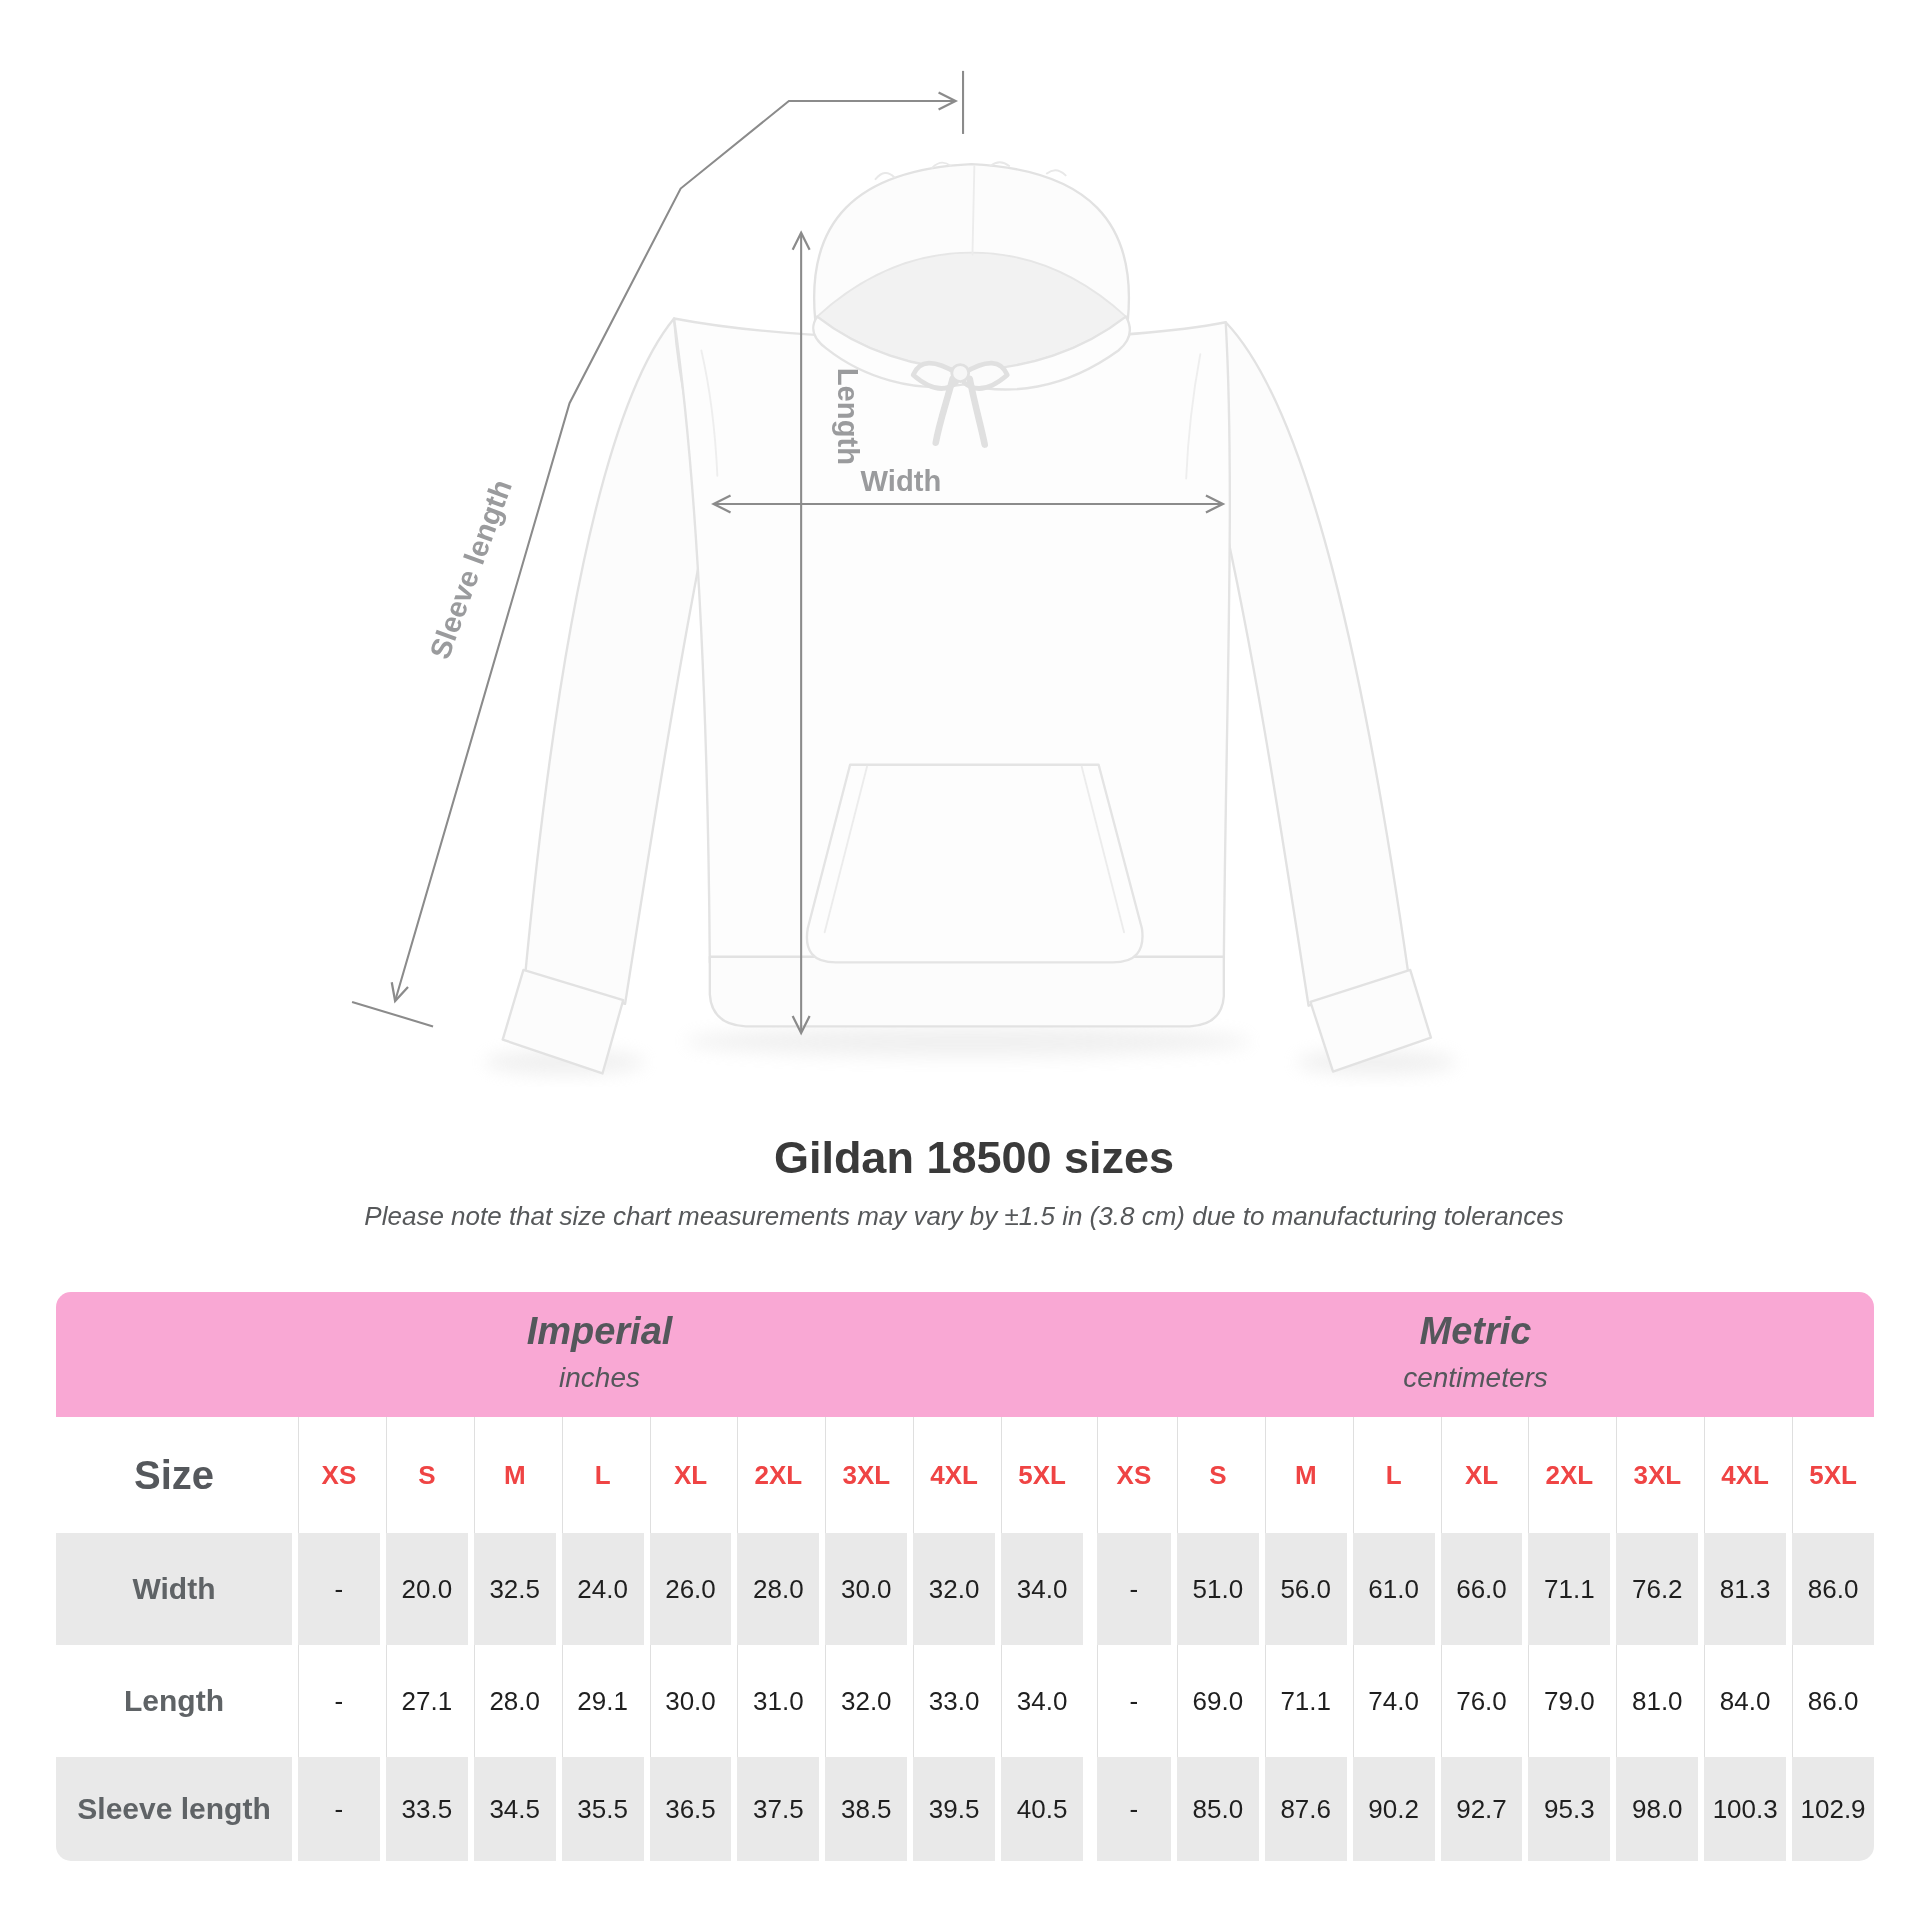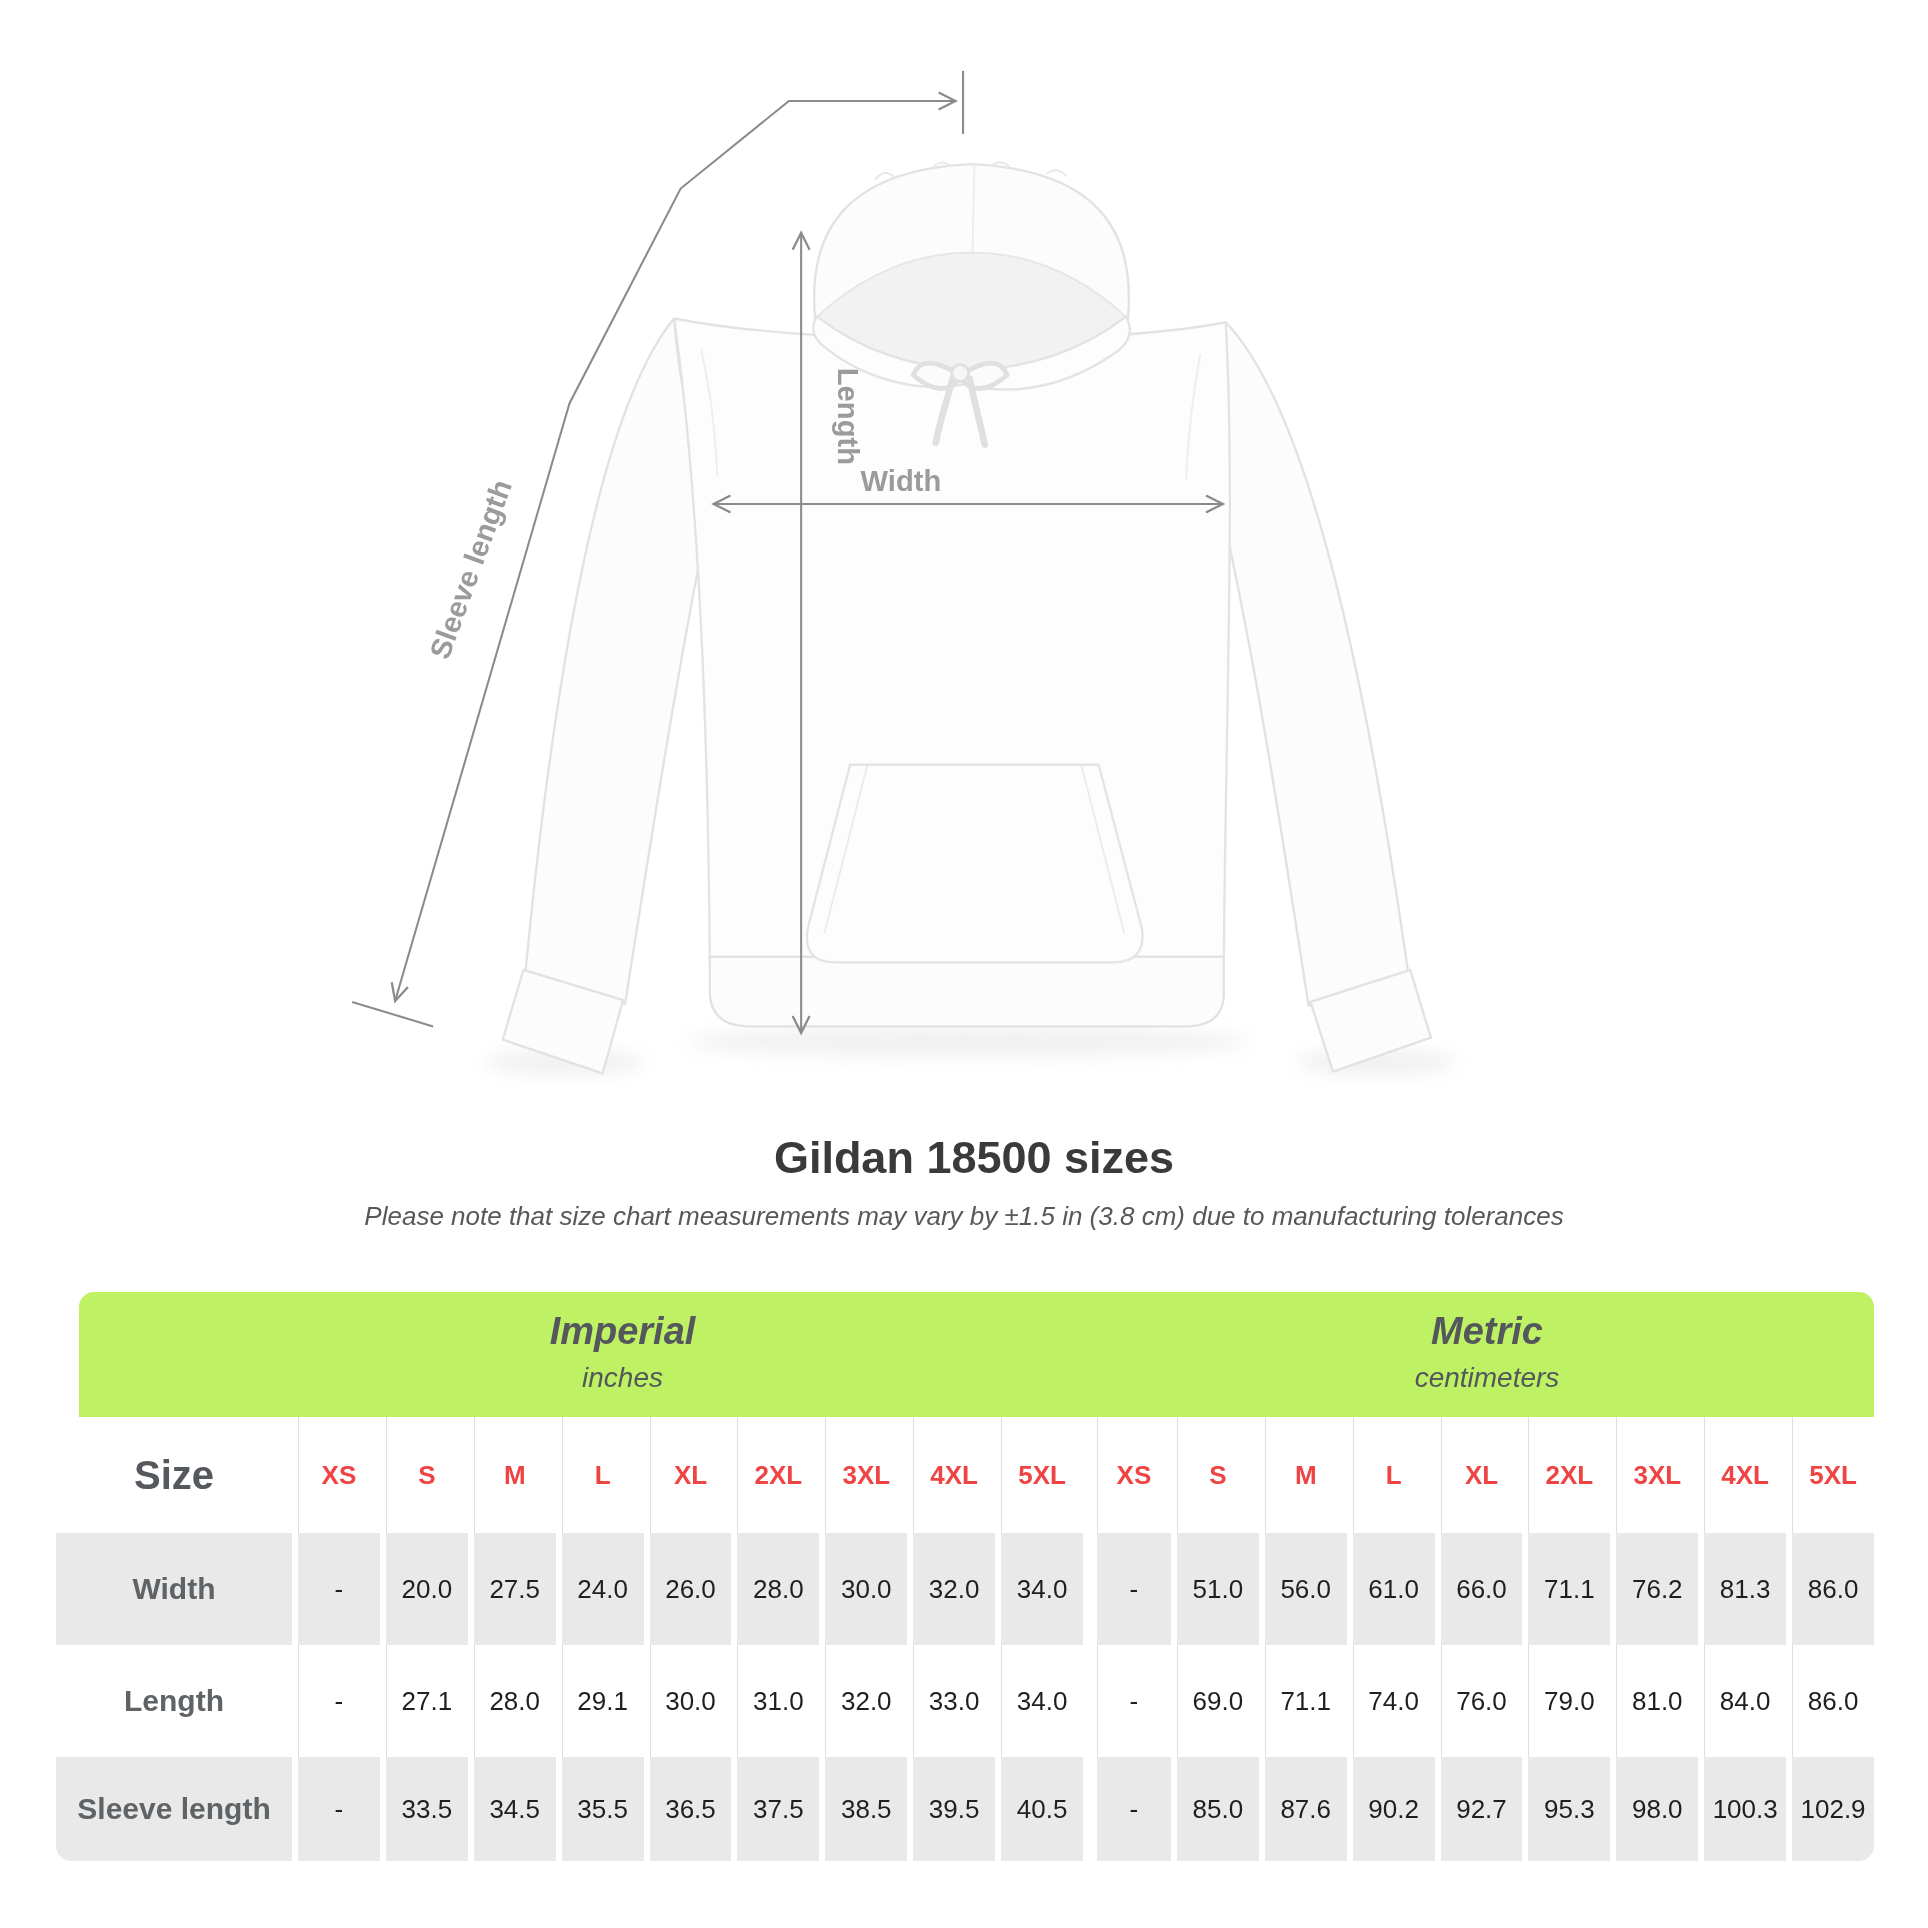--- a/index.html
+++ b/index.html
@@ -12,21 +12,21 @@
   #diagram text{
     font-family:"Liberation Sans","DejaVu Sans",sans-serif;
     font-weight:bold;font-size:31px;fill:#9a9b9d;
   }
   
   .heading{position:absolute;top:1132px;left:0;width:100%;text-align:center;}
   .title{margin:0;font-size:45px;font-weight:bold;color:#3a3a3a;padding-left:20px;}
   .subtitle{margin:17px 0 4px 0;font-size:26px;font-style:italic;color:#56585a;}
   
   .table-wrap{position:absolute;left:56px;top:1292px;width:1818px;}
-  .band{height:125px;background:#bef264;border-radius:15px 15px 0 0;display:flex;margin-left:23px;}
+  .band{height:125px;background:#f9a8d4;border-radius:15px 15px 0 0;display:flex;}
   .band-half{display:flex;flex-direction:column;align-items:center;justify-content:center;color:#54575b;padding-bottom:5.6px;box-sizing:border-box;}
   .band-half.imperial{width:1021px;padding-left:66px;}
   .band-half.metric{flex:1;}
   .band-name{font-size:38px;font-weight:bold;font-style:italic;}
   .band-unit{font-size:28px;font-style:italic;margin-top:9.4px;}
   #grid{display:grid;grid-template-columns:236px repeat(18,1fr);grid-template-rows:116px 112px 112px 104px;}
   .cell{display:flex;align-items:center;justify-content:center;box-sizing:border-box;background:#fff;}
   .cell.head{font-weight:bold;color:#ef4444;font-size:26px;}
   .cell.head.first{font-size:40px;color:#55585c;}
   .cell.rowlabel{font-weight:bold;color:#5f6366;font-size:30px;}
@@ -144,21 +144,21 @@
         <div class="cell head line">M</div>
         <div class="cell head line">L</div>
         <div class="cell head line">XL</div>
         <div class="cell head line">2XL</div>
         <div class="cell head line">3XL</div>
         <div class="cell head line">4XL</div>
         <div class="cell head line">5XL</div>
         <div class="cell rowlabel first shade">Width</div>
         <div class="cell val shade">-</div>
         <div class="cell val shade">20.0</div>
-        <div class="cell val shade">27.5</div>
+        <div class="cell val shade">32.5</div>
         <div class="cell val shade">24.0</div>
         <div class="cell val shade">26.0</div>
         <div class="cell val shade">28.0</div>
         <div class="cell val shade">30.0</div>
         <div class="cell val shade">32.0</div>
         <div class="cell val shade">34.0</div>
         <div class="cell val shade msep">-</div>
         <div class="cell val shade">51.0</div>
         <div class="cell val shade">56.0</div>
         <div class="cell val shade">61.0</div>

